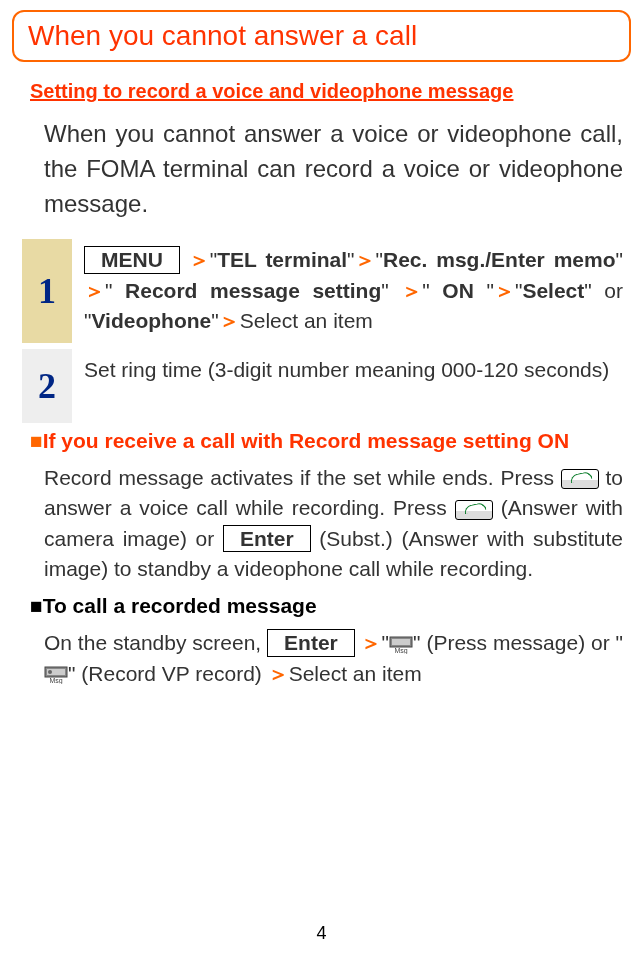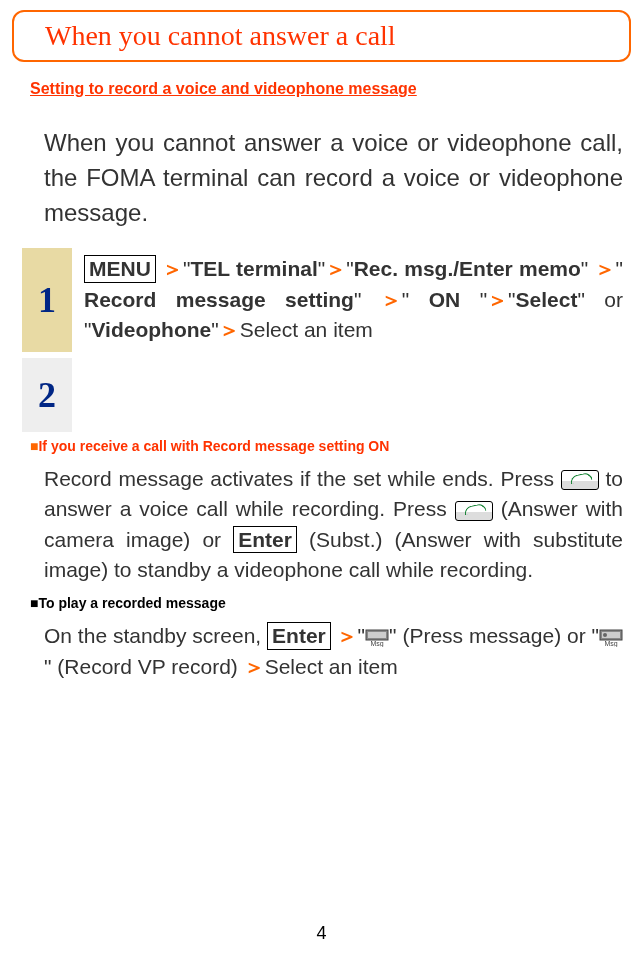--- a/index.html
+++ b/index.html
@@ -11,36 +11,35 @@
       width: 643px;
       height: 966px;
       background: #fff;
       font-family: Arial, sans-serif;
       padding: 10px 12px;
       position: relative;
     }
     .title-box {
       border: 2.5px solid #ff6600;
       border-radius: 12px;
-      padding: 8px 31px;
+      padding: 8px 14px;
       margin-bottom: 18px;
-      font-family: Liberation Serif, serif;
     }
     .title-box-text {
       color: #ff3300;
       font-size: 28px;
       font-weight: normal;
     }
     .section-heading {
       color: #ff3300;
-      font-size: 16px;
+      font-size: 20px;
       font-weight: bold;
       text-decoration: underline;
       margin-left: 18px;
-      margin-bottom: 28px;
+      margin-bottom: 14px;
     }
     .intro-text {
       color: #333;
       font-size: 24px;
       line-height: 1.45;
       margin-left: 32px;
       margin-right: 8px;
       margin-bottom: 18px;
       text-align: justify;
     }
@@ -70,36 +69,36 @@
     }
     .step-body {
       font-size: 21px;
       line-height: 1.45;
       color: #333;
       padding: 6px 8px 6px 12px;
       text-align: justify;
     }
     .keybox {
       border: 1.5px solid #000;
-      padding: 0 4px;
+      padding: 0 16px;
       font-weight: bold;
       display: inline-block;
       line-height: 1.2;
     }
     .orange-gt {
       color: #ff6600;
       font-weight: bold;
     }
     .bold {
       font-weight: bold;
     }
     .sub-heading {
       margin-top: 1px;
       margin-left: 18px;
-      font-size: 14px;
+      font-size: 21px;
       font-weight: bold;
       margin-bottom: 10px;
     }
     .orange-square {
       color: #ff6600;
     }
     .black-square {
       color: #000;
     }
     .orange-heading-text {
@@ -174,32 +173,33 @@
   <div class="step-body">
     <span class="keybox">MENU</span>
     <span class="orange-gt">＞</span><span>"</span><span class="bold">TEL terminal</span><span>"</span><span class="orange-gt">＞</span><span>"</span><span class="bold">Rec. msg./Enter memo</span><span>"</span>
     <span class="orange-gt">＞</span><span>"</span><span class="bold"> Record message setting</span><span>"</span>
     <span class="orange-gt">＞</span><span>"</span><span class="bold"> ON </span><span>"</span><span class="orange-gt">＞</span><span>"</span><span class="bold">Select</span><span>"</span><span> or </span><span>"</span><span class="bold">Videophone</span><span>"</span><span class="orange-gt">＞</span><span>Select an item</span>
   </div>
 </div>
 
 <div class="step-row">
   <div class="step-num step-num-2">2</div>
+  <div class="step-body">Set ring time (3-digit number meaning 000-120 seconds)</div>
 </div>
 
 <div class="sub-heading">
   <span class="orange-square">■</span><span class="orange-heading-text">If you receive a call with Record message setting ON</span>
 </div>
 
 <div class="sub-body">
   <span>Record message activates if the set while ends. Press </span><span class="phone-icon"></span><span> to answer a voice call while recording. Press </span><span class="phone-icon"></span><span> (Answer with camera image) or </span><span class="keybox">Enter</span><span> (Subst.) (Answer with substitute image) to standby a videophone call while recording.</span>
 </div>
 
 <div class="sub-heading">
-  <span class="black-square">■</span><span>To play a recorded message</span>
+  <span class="black-square">■</span><span>To call a recorded message</span>
 </div>
 
 <div class="sub-body">
   <span>On the standby screen, </span><span class="keybox">Enter</span><span class="orange-gt"> ＞</span><span>"</span><span class="msg-icon"><svg viewBox="0 0 24 18">
         <rect x="1" y="1" width="22" height="10" fill="#888" stroke="#444" stroke-width="1"></rect>
         <rect x="3" y="3" width="18" height="6" fill="#ccc"></rect>
         <text x="12" y="17" font-size="7" text-anchor="middle" fill="#444">Msg</text>
       </svg></span><span>"</span><span> (Press message) or </span><span>"</span><span class="msg-icon"><svg viewBox="0 0 24 18">
         <rect x="1" y="1" width="22" height="10" fill="#888" stroke="#444" stroke-width="1"></rect>
         <rect x="3" y="3" width="18" height="6" fill="#ccc"></rect>

